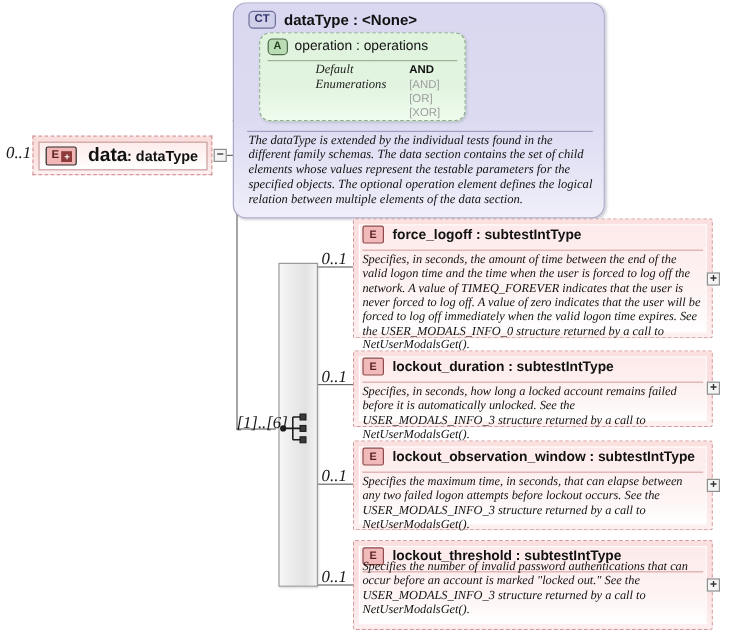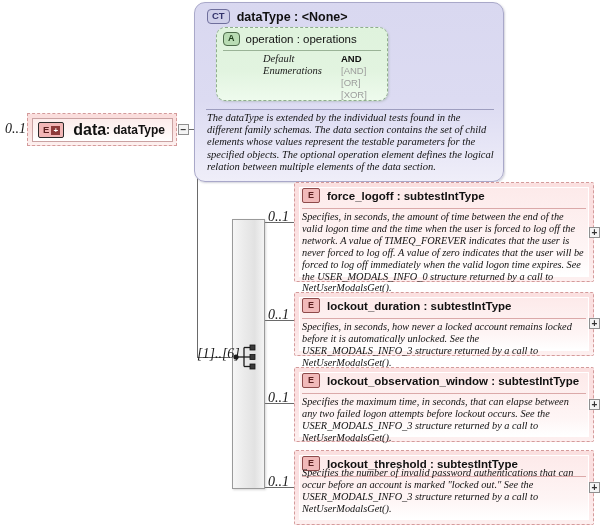--- a/index.html
+++ b/index.html
@@ -382,21 +382,21 @@
   <div class="toggle" style="left:589px; top:227px;">+</div>
 
   <div class="occ" style="left:268px; top:307px;">0..1</div>
   <div class="el-box" style="left:294px; top:292px; width:300px; height:64px;">
     <div class="el-inner"></div>
     <div class="el-head">
       <span class="el-chip">E</span>
       <span class="el-name">lockout_duration : subtestIntType</span>
     </div>
     <div class="el-sep" style="top:25px; width:284px;"></div>
-    <div class="el-doc" style="left:7px; top:28px; width:282px;">Specifies, in seconds, how never a locked account remains locked before it is automatically unlocked.  See the USER_MODALS_INFO_3 structure returned by a call to NetUserModalsGet().</div>
+    <div class="el-doc" style="left:7px; top:28px; width:282px;">Specifies, in seconds, how long a locked account remains failed before it is automatically unlocked.  See the USER_MODALS_INFO_3 structure returned by a call to NetUserModalsGet().</div>
   </div>
   <div class="toggle" style="left:589px; top:318px;">+</div>
 
   <div class="occ" style="left:268px; top:390px;">0..1</div>
   <div class="el-box" style="left:294px; top:367px; width:300px; height:75px;">
     <div class="el-inner"></div>
     <div class="el-head">
       <span class="el-chip">E</span>
       <span class="el-name">lockout_observation_window : subtestIntType</span>
     </div>

